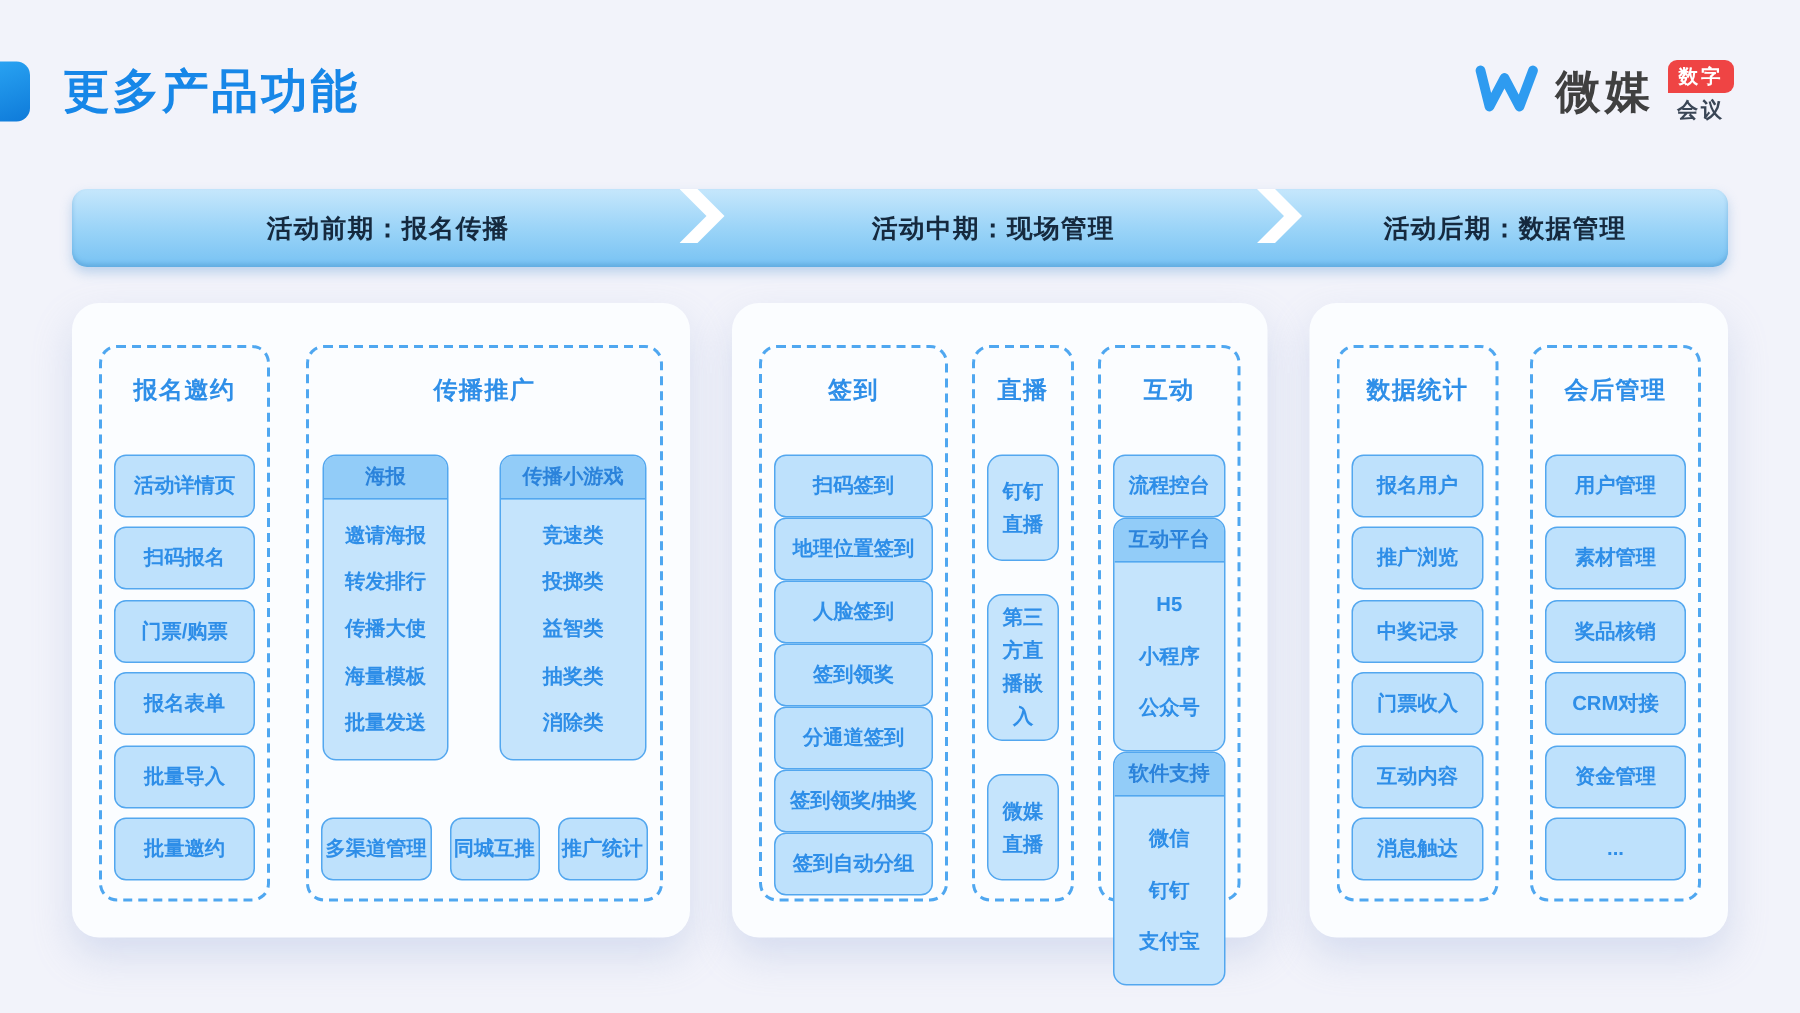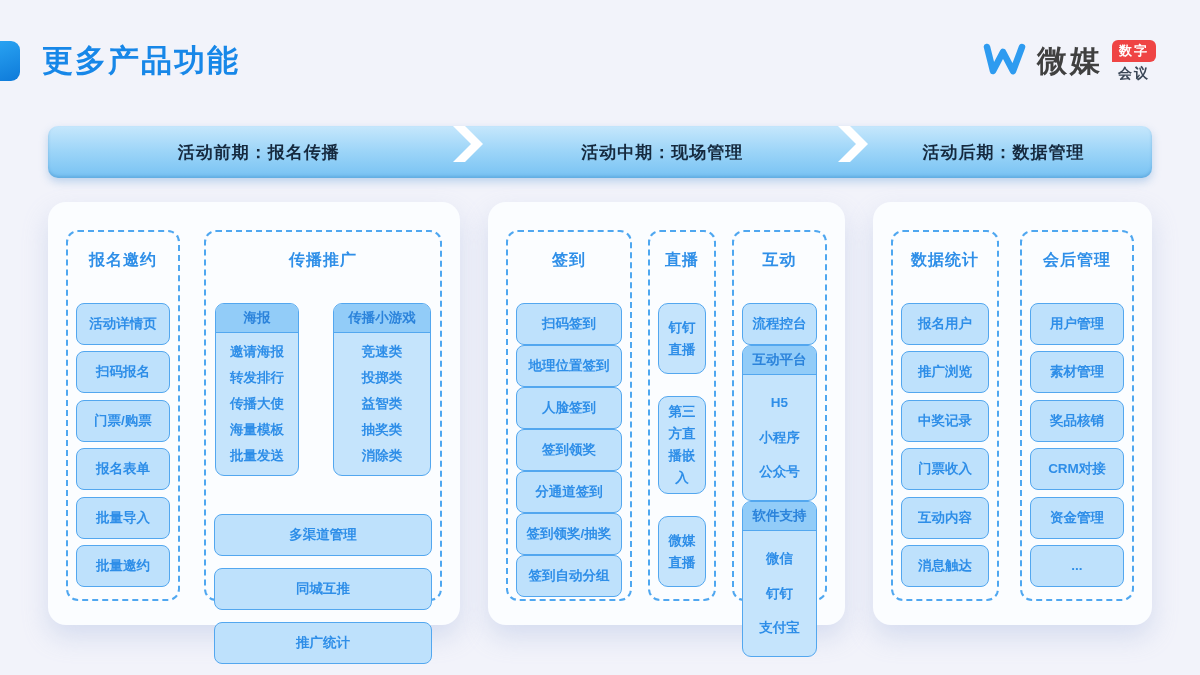--- a/index.html
+++ b/index.html
@@ -52,21 +52,21 @@
   .cards-row{flex:1;display:flex;justify-content:center;gap:34px;margin-bottom:18px;}
   .card{border:1.5px solid #53A7EF;border-radius:9px;overflow:hidden;display:flex;
     flex-direction:column;background:#C5E4FC;box-sizing:border-box;}
   .cardA{width:84px;} .cardB{width:98px;}
   .card-header{background:#92CCF8;border-bottom:1.5px solid #53A7EF;color:#2B83DB;
     font-weight:700;font-size:13.5px;text-align:center;padding:5px 1px;white-space:nowrap;}
   .card-body{flex:1;display:flex;flex-direction:column;justify-content:space-evenly;
     padding:6px 1px;}
   .card-item{color:#2E8EE8;font-weight:700;font-size:13.5px;text-align:center;
     line-height:26px;white-space:nowrap;}
-  .wide-stack{display:flex;flex-direction:column;gap:12px;font-family:Liberation Serif, serif;}
+  .wide-stack{display:flex;flex-direction:row;gap:12px;font-family:Liberation Serif, serif;}
   
   .tall-items{flex:1;display:flex;flex-direction:column;gap:22px;}
   .btn-tall{flex:1;background:#C5E4FC;border:1.5px solid #53A7EF;border-radius:10px;
     color:#2E8EE8;font-weight:700;font-size:13.5px;display:flex;align-items:center;
     justify-content:center;text-align:center;padding:4px;line-height:22px;box-sizing:border-box;}
   
   .interact-items{flex:1;display:flex;flex-direction:column;justify-content:space-between;}
   .card-small{height:156px;}
 </style>
 </head>

